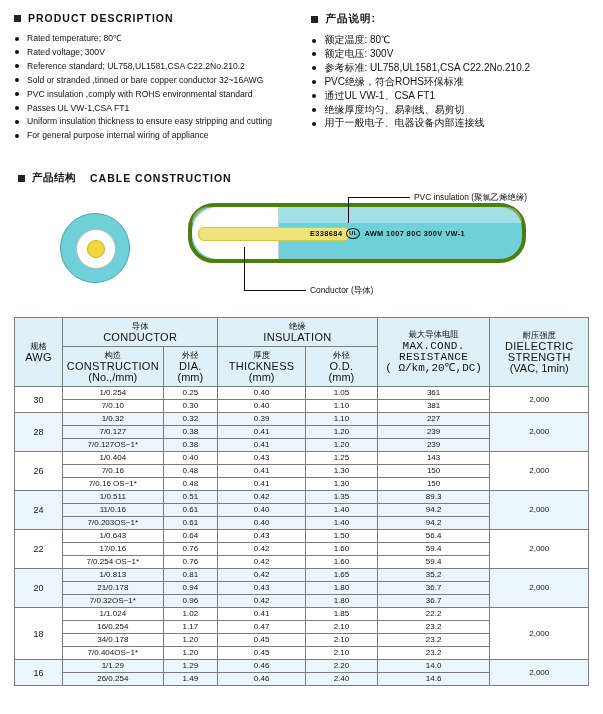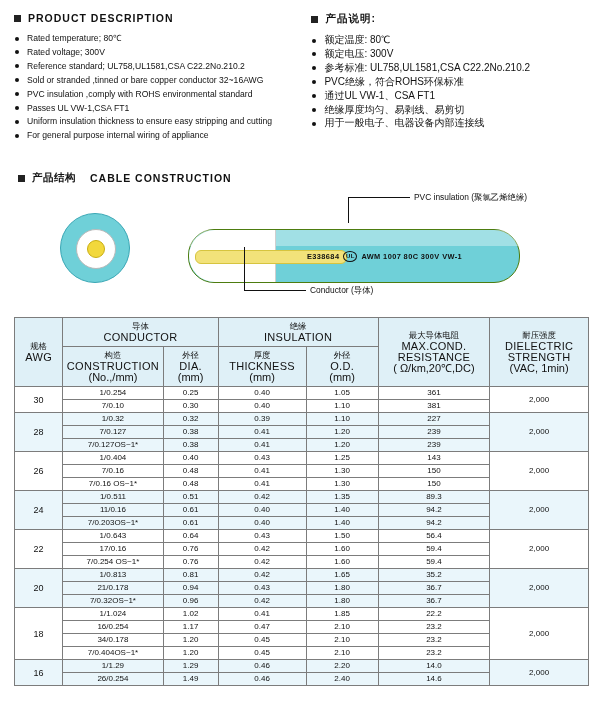--- a/index.html
+++ b/index.html
@@ -57,22 +57,22 @@
     position:absolute;left:50%;top:50%;width:38px;height:38px;margin:-19px 0 0 -19px;
     border-radius:50%;background:#ffffff;border:1px solid #b9b9b9;
   }
   .xsec-core{
     position:absolute;left:50%;top:50%;width:16px;height:16px;margin:-8px 0 0 -8px;
     border-radius:50%;background:#f2d83c;border:1px solid #c9ae12;
   }
 
   
   .cable{
-    position:absolute;left:170px;top:40px;width:330px;height:52px;
-    background:#6fd0d8;border:1px solid #4d7c0f;border-radius:26px/26px;
+    position:absolute;left:170px;top:14px;width:330px;height:52px;
+    background:#6fd0d8;border:4px solid #4d7c0f;border-radius:26px/26px;
   }
   .cable-shade{
     position:absolute;left:0;top:0;right:0;height:16px;border-radius:26px 26px 0 0;
     background:rgba(255,255,255,0.35);
   }
   .cable-cut{
     position:absolute;left:0;top:0;width:86px;height:100%;
     background:#ffffff;border-right:1px solid #cfcfcf;
     border-radius:26px 0 0 26px;
   }
@@ -204,21 +204,21 @@
           <span class="en">AWG</span>
         </th>
         <th colspan="2" style="width:150px;">
           <span class="cn">导体</span>
           <span class="en">CONDUCTOR</span>
         </th>
         <th colspan="2" style="width:160px;">
           <span class="cn">绝缘</span>
           <span class="en">INSULATION</span>
         </th>
-        <th rowspan="2" style="width:112px;">
+        <th rowspan="2" style="width:112px;font-family:Liberation Mono, monospace;">
           <span class="cn">最大导体电阻</span>
           <span class="en">MAX.COND.</span>
           <span class="en">RESISTANCE</span>
           <span class="sub">( Ω/km,20℃,DC)</span>
         </th>
         <th rowspan="2" style="width:98px;">
           <span class="cn">耐压强度</span>
           <span class="en">DIELECTRIC</span>
           <span class="en">STRENGTH</span>
           <span class="sub">(VAC, 1min)</span>

